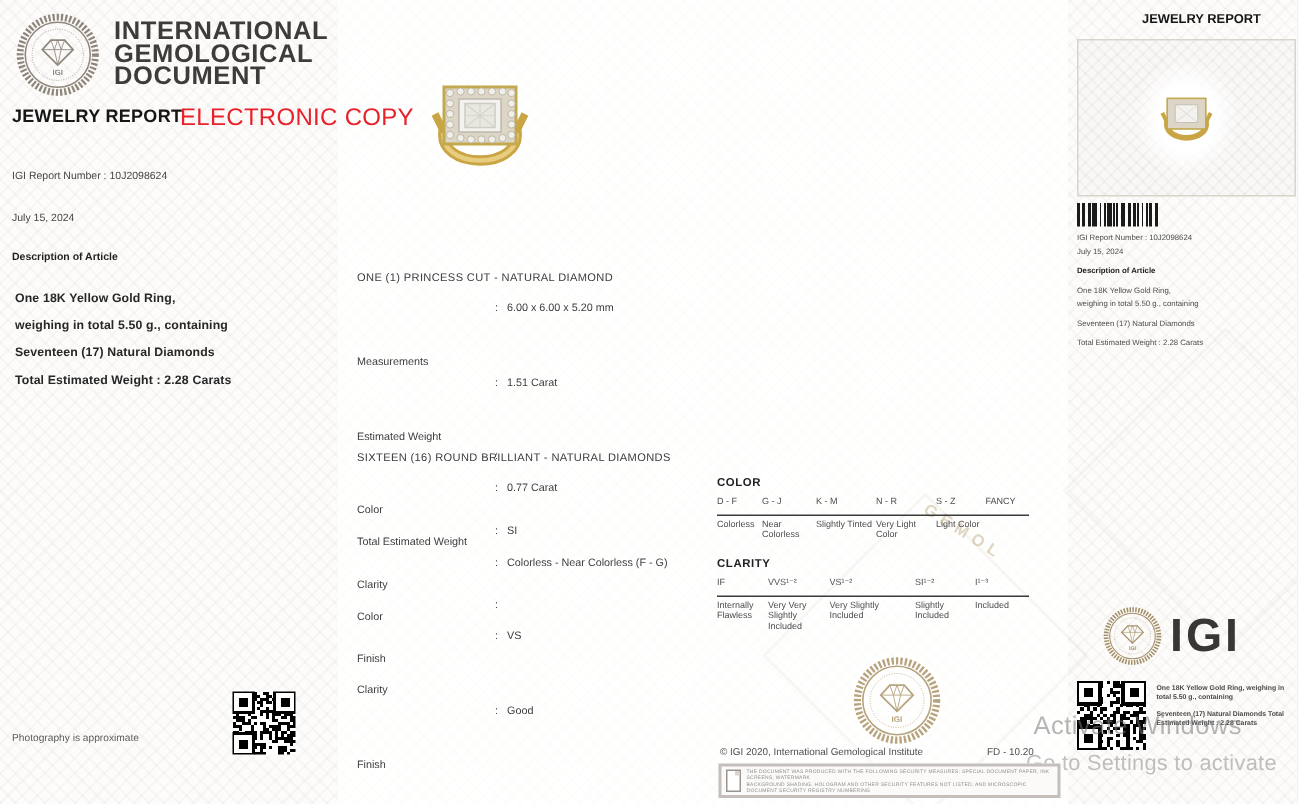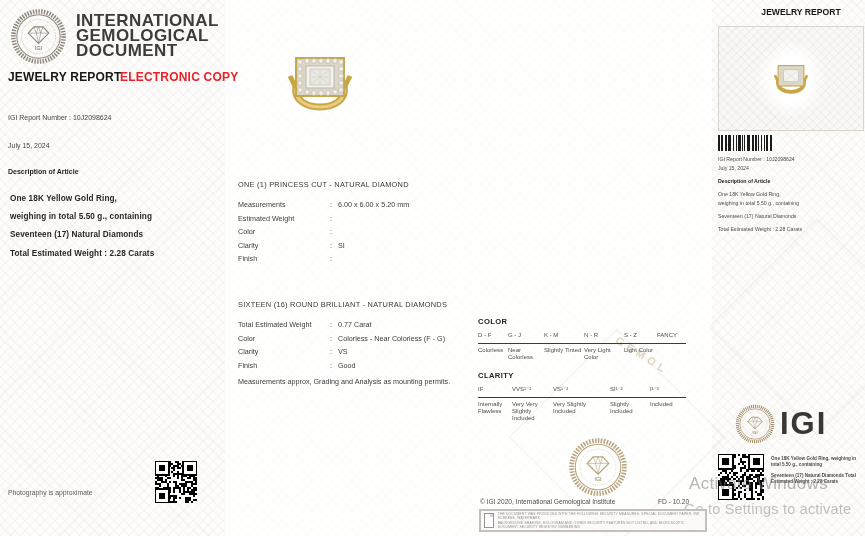--- a/index.html
+++ b/index.html
@@ -12,34 +12,34 @@
       #fdfcfb;
   }
   .abs{position:absolute;}
   .mid-overlay{left:225px; top:0; width:487px; height:536px; background:rgba(255,255,255,.78); z-index:1;}
   .z2{z-index:2;} .z3{z-index:3;}
 
   
   .seal-box{left:10px; top:8px; width:57px; height:57px;}
   .brand-lines{left:76px; top:13px; font-weight:bold; font-size:17px; line-height:15px; letter-spacing:.4px; color:#3f3b38;}
   .jr-title{left:8px; top:70px; font-weight:bold; font-size:12px; color:#161616; letter-spacing:.2px;}
-  .ec-copy{left:120px; top:70px; font-weight:bold; font-size:12px; letter-spacing:.2px; color:#e8212b;text-align:center;}
+  .ec-copy{left:120px; top:70px; font-weight:normal; font-size:16px; letter-spacing:.2px; color:#e8212b;text-align:center;}
   .rep-num{left:8px; top:114px; font-size:7px; color:#454545;}
   .rep-date{left:8px; top:142px; font-size:7px; color:#454545;}
   .desc-title{left:8px; top:168px; font-size:7px; font-weight:bold; color:#1e1e1e;}
   .desc-lines{left:10px; top:190px; font-size:8.2px; font-weight:bold; color:#272727; line-height:18.2px; letter-spacing:.1px;}
   .photo-note{left:8px; top:489px; font-size:6.8px; color:#5c5c5c;}
   .qr-left{left:155px; top:461px; width:42px; height:42px;}
 
   
   .ring-photo-main{left:266px; top:46px; width:108px; height:74px;}
   .spec-block{left:238px; width:240px; font-size:7.2px; color:#3d3d3d;}
   .spec-title{font-size:7.4px; color:#3a3a3a; letter-spacing:.25px; margin-bottom:9px;}
   .spec-row{display:flex; line-height:13.6px;}
-  .spec-label{width:92px;}
+  .spec-label{width:92px;margin-top:36px;}
   .spec-colon{width:8px;}
   .spec-value{flex:1;}
   .s1{top:180px;} .s2{top:300px;}
   .note{left:238px; top:377px; width:232px; font-size:7.2px; line-height:9.5px; color:#3d3d3d;}
 
   .scale-block{left:478px; width:208px; color:#4e4e4e;}
   .scale-title{font-size:7.6px; font-weight:bold; color:#222; letter-spacing:.4px; margin-bottom:6px;}
   .scale-row{display:flex;}
   .scale-cell{font-size:6px; line-height:7px; padding-right:2px; box-sizing:border-box;}
   .scale-rule{border-top:1.4px solid #3a3a3a; margin:4px 0 3px 0;}
@@ -326,20 +326,21 @@
   <div class="abs z3 spec-block s1">
     <div class="spec-title">ONE (1) PRINCESS CUT - NATURAL DIAMOND</div>
     <div class="spec-row">
       <span class="spec-label">Measurements</span>
       <span class="spec-colon">:</span>
       <span class="spec-value">6.00 x 6.00 x 5.20 mm</span>
     </div>
     <div class="spec-row">
       <span class="spec-label">Estimated Weight</span>
       <span class="spec-colon">:</span>
+      <span class="spec-value">1.51 Carat</span>
     </div>
     <div class="spec-row">
       <span class="spec-label">Color</span>
       <span class="spec-colon">:</span>
     </div>
     <div class="spec-row">
       <span class="spec-label">Clarity</span>
       <span class="spec-colon">:</span>
       <span class="spec-value">SI</span>
     </div>
@@ -366,21 +367,20 @@
       <span class="spec-colon">:</span>
       <span class="spec-value">VS</span>
     </div>
     <div class="spec-row">
       <span class="spec-label">Finish</span>
       <span class="spec-colon">:</span>
       <span class="spec-value">Good</span>
     </div>
   </div>
 
-  <div class="abs z3 note">Measurements approx, Grading and Analysis as mounting permits.</div>
 
   <div class="abs z3 scale-block cblock">
     <div class="scale-title">COLOR</div>
     <div class="scale-row">
       <div class="scale-cell c0">D - F</div>
       <div class="scale-cell c1">G - J</div>
       <div class="scale-cell c2">K - M</div>
       <div class="scale-cell c3">N - R</div>
       <div class="scale-cell c4">S - Z</div>
       <div class="scale-cell c5">FANCY</div>

